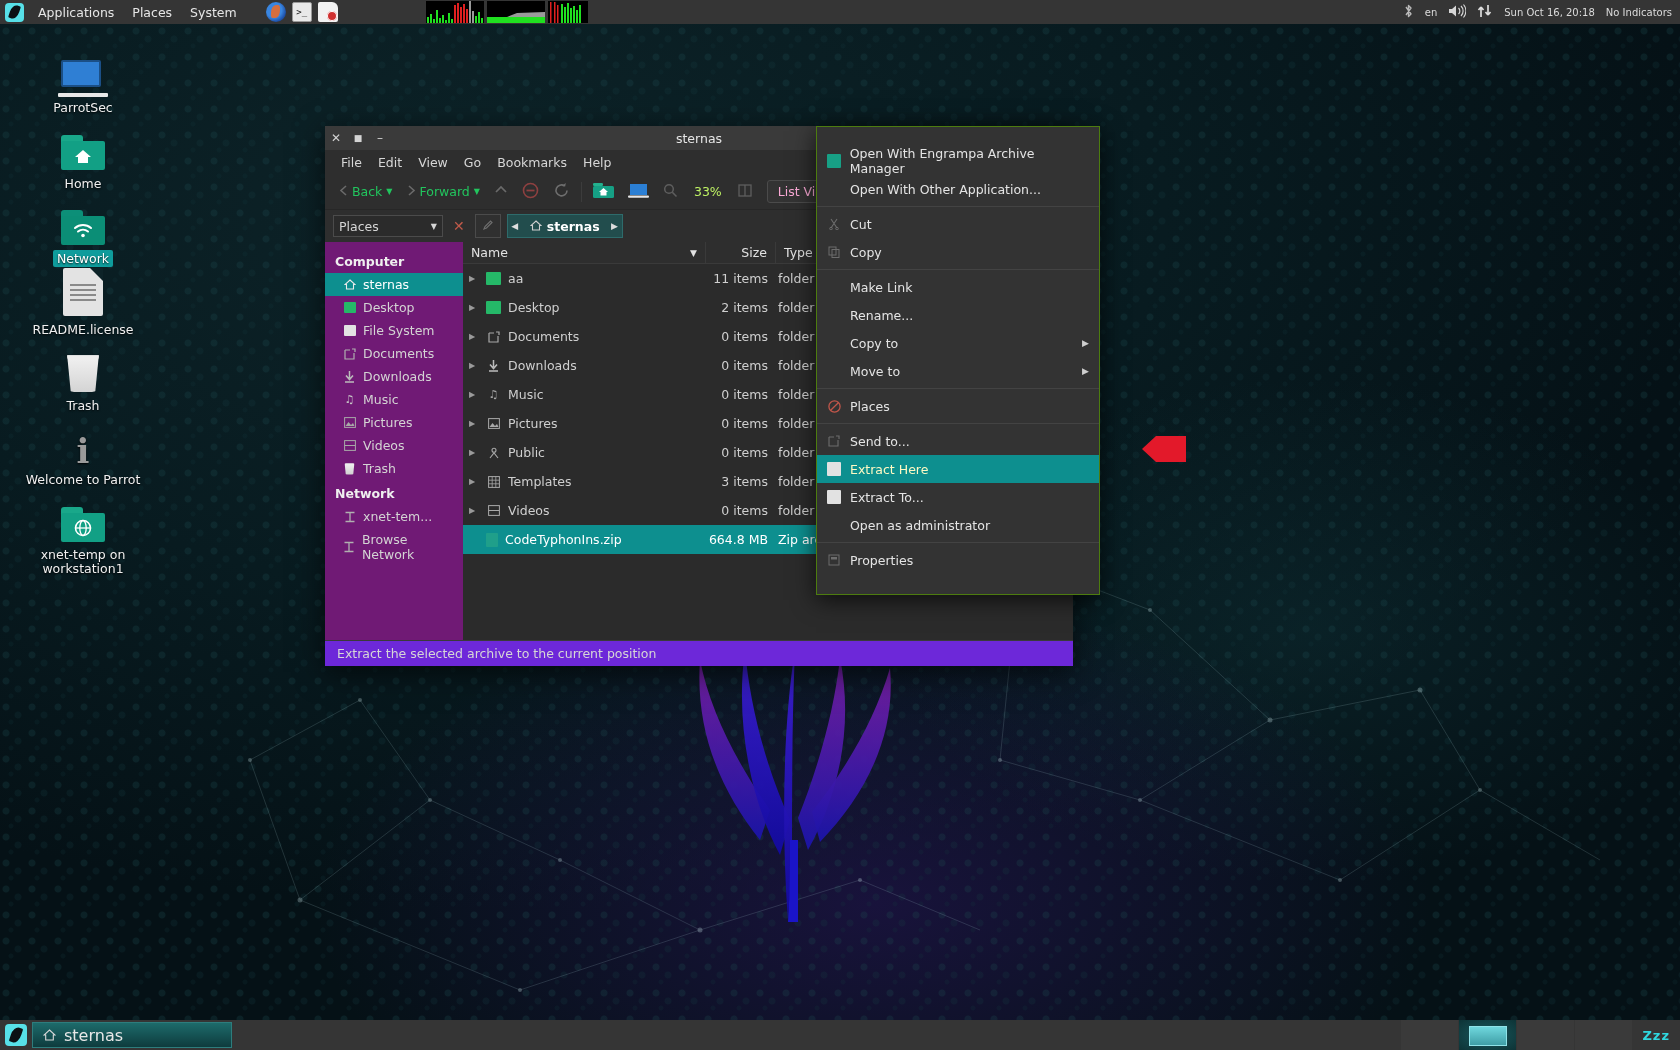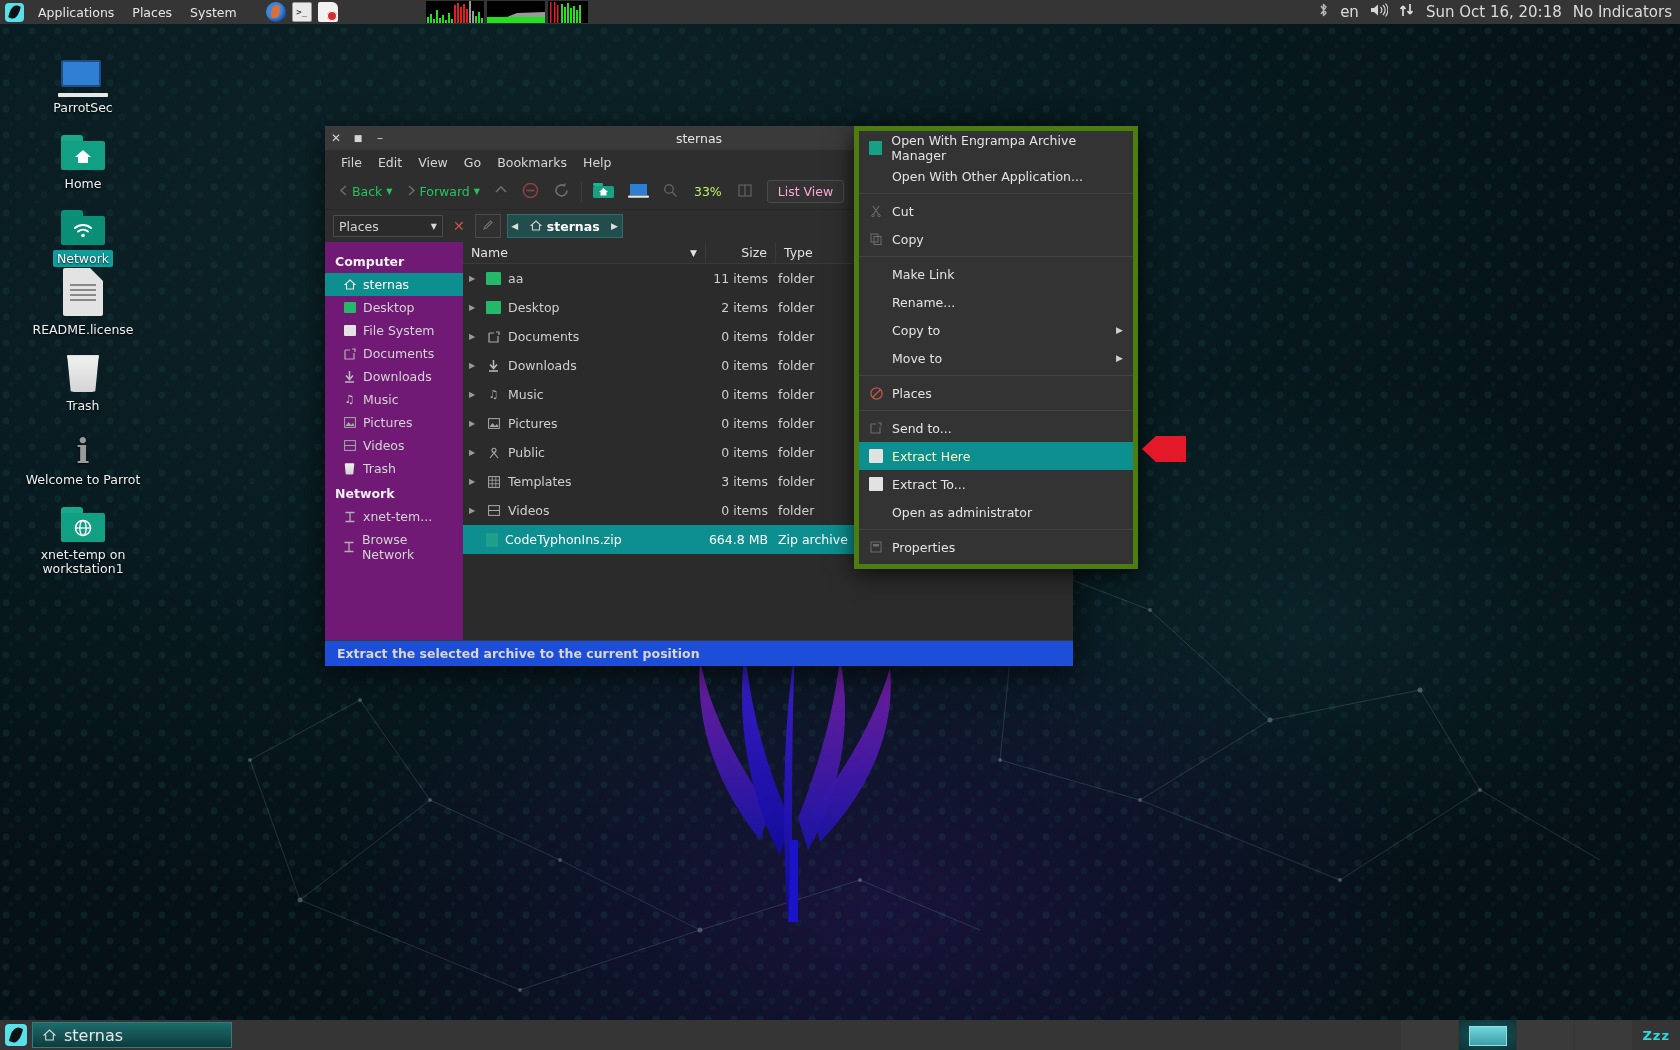--- a/index.html
+++ b/index.html
@@ -67,21 +67,21 @@
   .launcher.doc {
     background: #f2f2f2; border-radius: 2px 6px 2px 2px;
   }
   .launcher.doc::after{
     content:""; position:absolute; right:1px; bottom:1px; width:10px; height:10px;
     background:#d03030; border-radius:50%;
     box-shadow: inset 0 0 0 1px #fff;
   }
   #graphs { display:flex; gap:3px; margin-left: 88px; align-items:center; }
   .graph { height: 22px; background: #000; position: relative; overflow: hidden; }
-  #tray { margin-left: auto; display: flex; align-items: center; gap: 11px; padding-right: 8px; font-size: 15px; color:#dcdcdc;}
+  #tray { margin-left: auto; display: flex; align-items: center; gap: 11px; padding-right: 8px; font-size: 10px; color:#dcdcdc;}
   .tray-icon { display:inline-block; }
 
   
   .desk-icon {
     position: absolute; width: 150px; text-align: center;
     color: #f0f0f0; font-size: 12.5px; line-height: 15px;
     text-shadow: 0 1px 2px rgba(0,0,0,.9);
     cursor: default; z-index: 5;
   }
   .desk-icon .glyph { height: 52px; display:flex; align-items:flex-end; justify-content:center; margin-bottom: 5px;}
@@ -157,29 +157,29 @@
   .frow { display:flex; align-items:center; height:29px; color:#cfcfcf; cursor:default;}
   .frow.selected { background:#0d8f8f; color:#fff; }
   .fc.name { width:243px; display:flex; align-items:center; gap:7px; padding-left:6px; }
   .fc.size { width:70px; text-align:right; padding-right:8px; }
   .fc.type { width:110px; padding-left:2px; }
   .fc.date { flex:1; }
   .expander { width:10px; color:#9a9a9a; font-size:8px; }
   .fic { width:15px;height:14px;display:flex;align-items:center;justify-content:center;font-size:11px;color:#a9a9a9;}
   .fic.folder-green { background:#25b868; border-radius:1px; width:15px;height:13px;}
   .fic.zip { background:#1f9f8a; border-radius:1px; width:12px;height:14px;}
-  #fm-status { height:26px; background:#1d4ed8; border-top:1px solid #3a3a3a; display:flex;align-items:center;padding:0 12px;color:#d6d6d6; flex:none;font-weight:bold;}
+  #fm-status { height:26px; background:#6d28d9; border-top:1px solid #3a3a3a; display:flex;align-items:center;padding:0 12px;color:#d6d6d6; flex:none;}
 
   
   #ctx-menu {
-    position:absolute; left:854px; top:126px; width:284px;
-    background:#333333; border:5px solid #4d7c0f;
+    position:absolute; left:816px; top:126px; width:284px;
+    background:#333333; border:1px solid #4d7c0f;
     box-shadow: 0 5px 22px rgba(0,0,0,.7);
     z-index: 60; font-size:12.5px; color:#e4e4e4;
-    padding: 3px 0;
+    padding: 20px 0;
   }
   .cm-item { display:flex; align-items:center; height:28px; padding:0 10px; gap:9px; cursor:default; position:relative;}
   .cm-item.highlighted { background:#0d8f8f; color:#fef9c3; }
   .cm-ic { width:14px; height:14px; display:flex; align-items:center; justify-content:center; font-size:11px; color:#b0b0b0;}
   .cm-ic.engrampa { background:#17a085; border-radius:1px; }
   .cm-ic.white-box { background:#e2e2e2; border-radius:1px; }
   .cm-ic.trash { background:linear-gradient(#f2f2f2,#cfcfcf); border-radius:2px 2px 5px 5px; clip-path:polygon(8% 5%,92% 5%,82% 100%,18% 100%); }
   .cm-ic.deny { color:#c0564a; font-size:13px;}
   .cm-sep { height:1px; background:#434343; margin:3px 0; }
   .cm-arrow { margin-left:auto; font-size:9px; color:#cfcfcf;}

